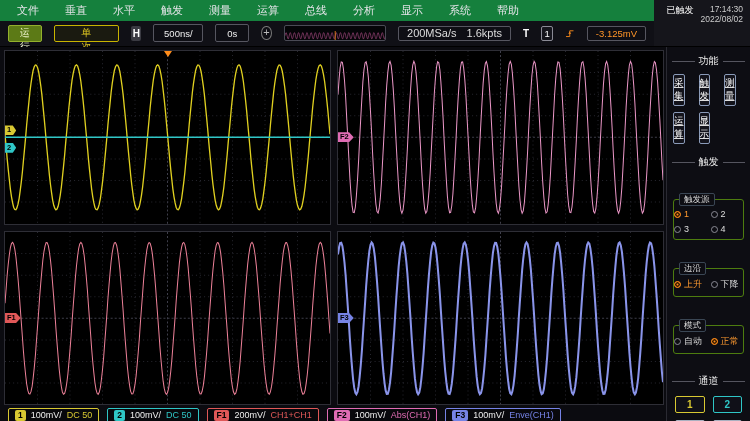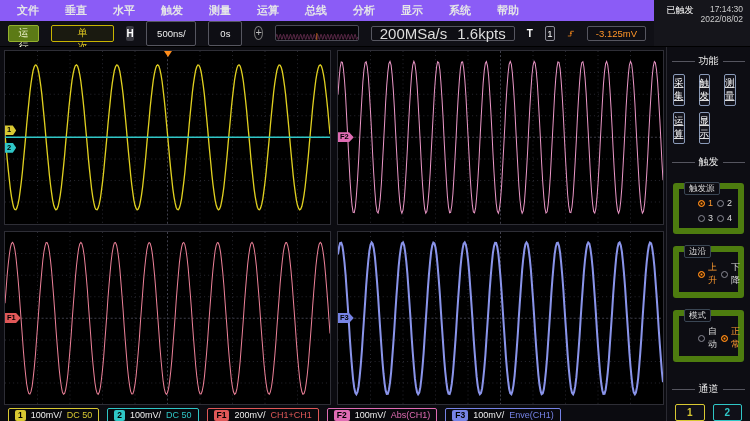--- a/index.html
+++ b/index.html
@@ -2,31 +2,31 @@
 <html><head>
 <meta charset="utf-8">
 <style>
   * { margin:0; padding:0; box-sizing:border-box; }
   body { background:#000; font-family:"Liberation Sans","DejaVu Sans",sans-serif; }
   .app { width:750px; height:421px; background:#0a0a0e; color:#ddd; display:flex; flex-direction:column; overflow:hidden; position:relative; }
 
   
   .header { height:47px; display:flex; background:#15151b; border-bottom:1px solid #000; flex:0 0 auto; }
   .header-left { flex:1; display:flex; flex-direction:column; min-width:0; }
-  .menu-row { height:21px; display:flex; align-items:center; background:#8b5cf6; padding:0 4px;font-weight:bold; }
+  .menu-row { height:21px; display:flex; align-items:center; background:#15803d; padding:0 4px; }
   .menu-item { padding:0 13px; font-size:11px; color:#e4e4e8; cursor:default; white-space:nowrap; }
   .toolbar-row { height:26px; display:flex; align-items:center; gap:12px; padding:0 8px; background:#101016; }
   .btn-run { background:#5c7a16; border:1px solid #93b02c; color:#f0f4d0; font-size:10px; height:17px; padding:0 9px; border-radius:2px; }
   .btn-single { background:#1a1a10; border:1px solid #c8b400; color:#e0c820; font-size:10px; height:17px; padding:0 25px; border-radius:2px; }
   .h-chip { width:15px; height:15px; background:#3a3a42; color:#fff; font-weight:bold; font-size:10px; display:flex; align-items:center; justify-content:center; border-radius:2px; }
-  .tb-box { height:25px; min-width:50px; border:1px solid #565660; background:#0e0e14; color:#eee; font-size:9.5px; display:flex; align-items:center; justify-content:center; padding:0 0; border-radius:2px; }
+  .tb-box { height:18px; min-width:50px; border:1px solid #565660; background:#0e0e14; color:#eee; font-size:9.5px; display:flex; align-items:center; justify-content:center; padding:0 0; border-radius:2px; }
   .narrow { min-width:34px; }
   .zoom-chip { width:14px; height:14px; border:1px solid #777; border-radius:50%; color:#bbb; font-size:11px; line-height:11px; text-align:center; }
   .preview { width:150px; height:16px; border:1px solid #4a4a55; background:#050508; position:relative; border-radius:2px; overflow:hidden; }
-  .rate-box { height:15px; border:1px solid #565660; display:flex; gap:10px; align-items:center; padding:0 8px; font-size:15px; color:#ddd; border-radius:2px; background:#0e0e14; }
+  .rate-box { height:15px; border:1px solid #565660; display:flex; gap:10px; align-items:center; padding:0 8px; font-size:11px; color:#ddd; border-radius:2px; background:#0e0e14; }
   .t-label { color:#fff; font-weight:bold; font-size:10px; }
   .src-box { width:17px; height:15px; border:1px solid #8a8a95; color:#fff; font-size:9.5px; display:flex; align-items:center; justify-content:center; border-radius:2px; background:#15151c; }
   .level-box { height:15px; border:1px solid #565660; background:#0e0e14; color:#ff9528; font-size:9.5px; display:flex; align-items:center; padding:0 8px; border-radius:2px; }
   .status-block { width:96px; display:flex; gap:7px; justify-content:flex-end; padding:4px 7px 0 0; font-size:9px; }
   .triggered { color:#fff; white-space:nowrap; }
   .clock { text-align:right; color:#ccc; font-size:8.5px; line-height:10px; white-space:nowrap; }
 
   
   .main { flex:1; display:flex; min-height:0; }
   .wave-area { flex:1; display:flex; flex-direction:column; background:#0b0b10; padding:3px 2px 2px 4px; min-width:0; }
@@ -40,21 +40,21 @@
   .chan-chip { background:var(--c); color:#000; font-weight:bold; padding:0 3px; border-radius:2px; font-size:8.5px; line-height:11px; }
   .chan-scale { color:#eee; }
   .chan-info { color:var(--c); }
 
   
   .sidebar { width:84px; background:#0d0d13; border-left:1px solid #2a2a32; padding:4px 5px; display:flex; flex-direction:column; flex:0 0 auto; }
   .side-title { display:flex; align-items:center; gap:4px; color:#eee; font-size:10px; margin:3px 0 6px; }
   .side-title .line { flex:1; height:1px; background:#55555f; }
   .fn-grid { display:grid; grid-template-columns:1fr 1fr 1fr 1fr; gap:6px 14px; margin:0 1px 8px;text-decoration:underline; }
   .fn-btn { border:1px solid #8a9ab8; border-radius:2px; background:#13131b; color:#fff; font-size:9.5px; text-align:center; padding:2px 0; }
-  .group { border:6px solid #4d7c0f; border-radius:3px; margin:8px 1px 4px; padding:9px 19px 5px; position:relative; }
+  .group { border:1px solid #4d7c0f; border-radius:3px; margin:24px 1px 4px; padding:9px 0 5px; position:relative; }
   .group-label { position:absolute; top:-7px; left:5px; background:#0d0d13; padding:0 4px; font-size:8.5px; color:#ddd; border:1px solid #3a4654; border-radius:2px; line-height:11px; }
   .radio-grid { display:grid; grid-template-columns:1fr 1fr; gap:5px 4px; }
   .radio { display:flex; align-items:center; gap:3px; font-size:9px; color:#ddd; cursor:default; }
   .radio .dot { width:7px; height:7px; border-radius:50%; border:1px solid #8a8a95; flex:0 0 auto; }
   .radio.sel .dot { border-color:#ff8c1a; background:#ff8c1a; box-shadow:inset 0 0 0 1.5px #301800; }
   .radio.sel { color:#ff9a30; }
   .channel-title { margin-top:16px; }
   .ch-grid { display:grid; grid-template-columns:1fr 1fr; gap:7px 8px; margin:2px 3px; }
   .ch-btn { border:1px solid; border-radius:2px; background:#101018; font-size:10px; font-weight:bold; text-align:center; padding:2px 0; }
 </style>

